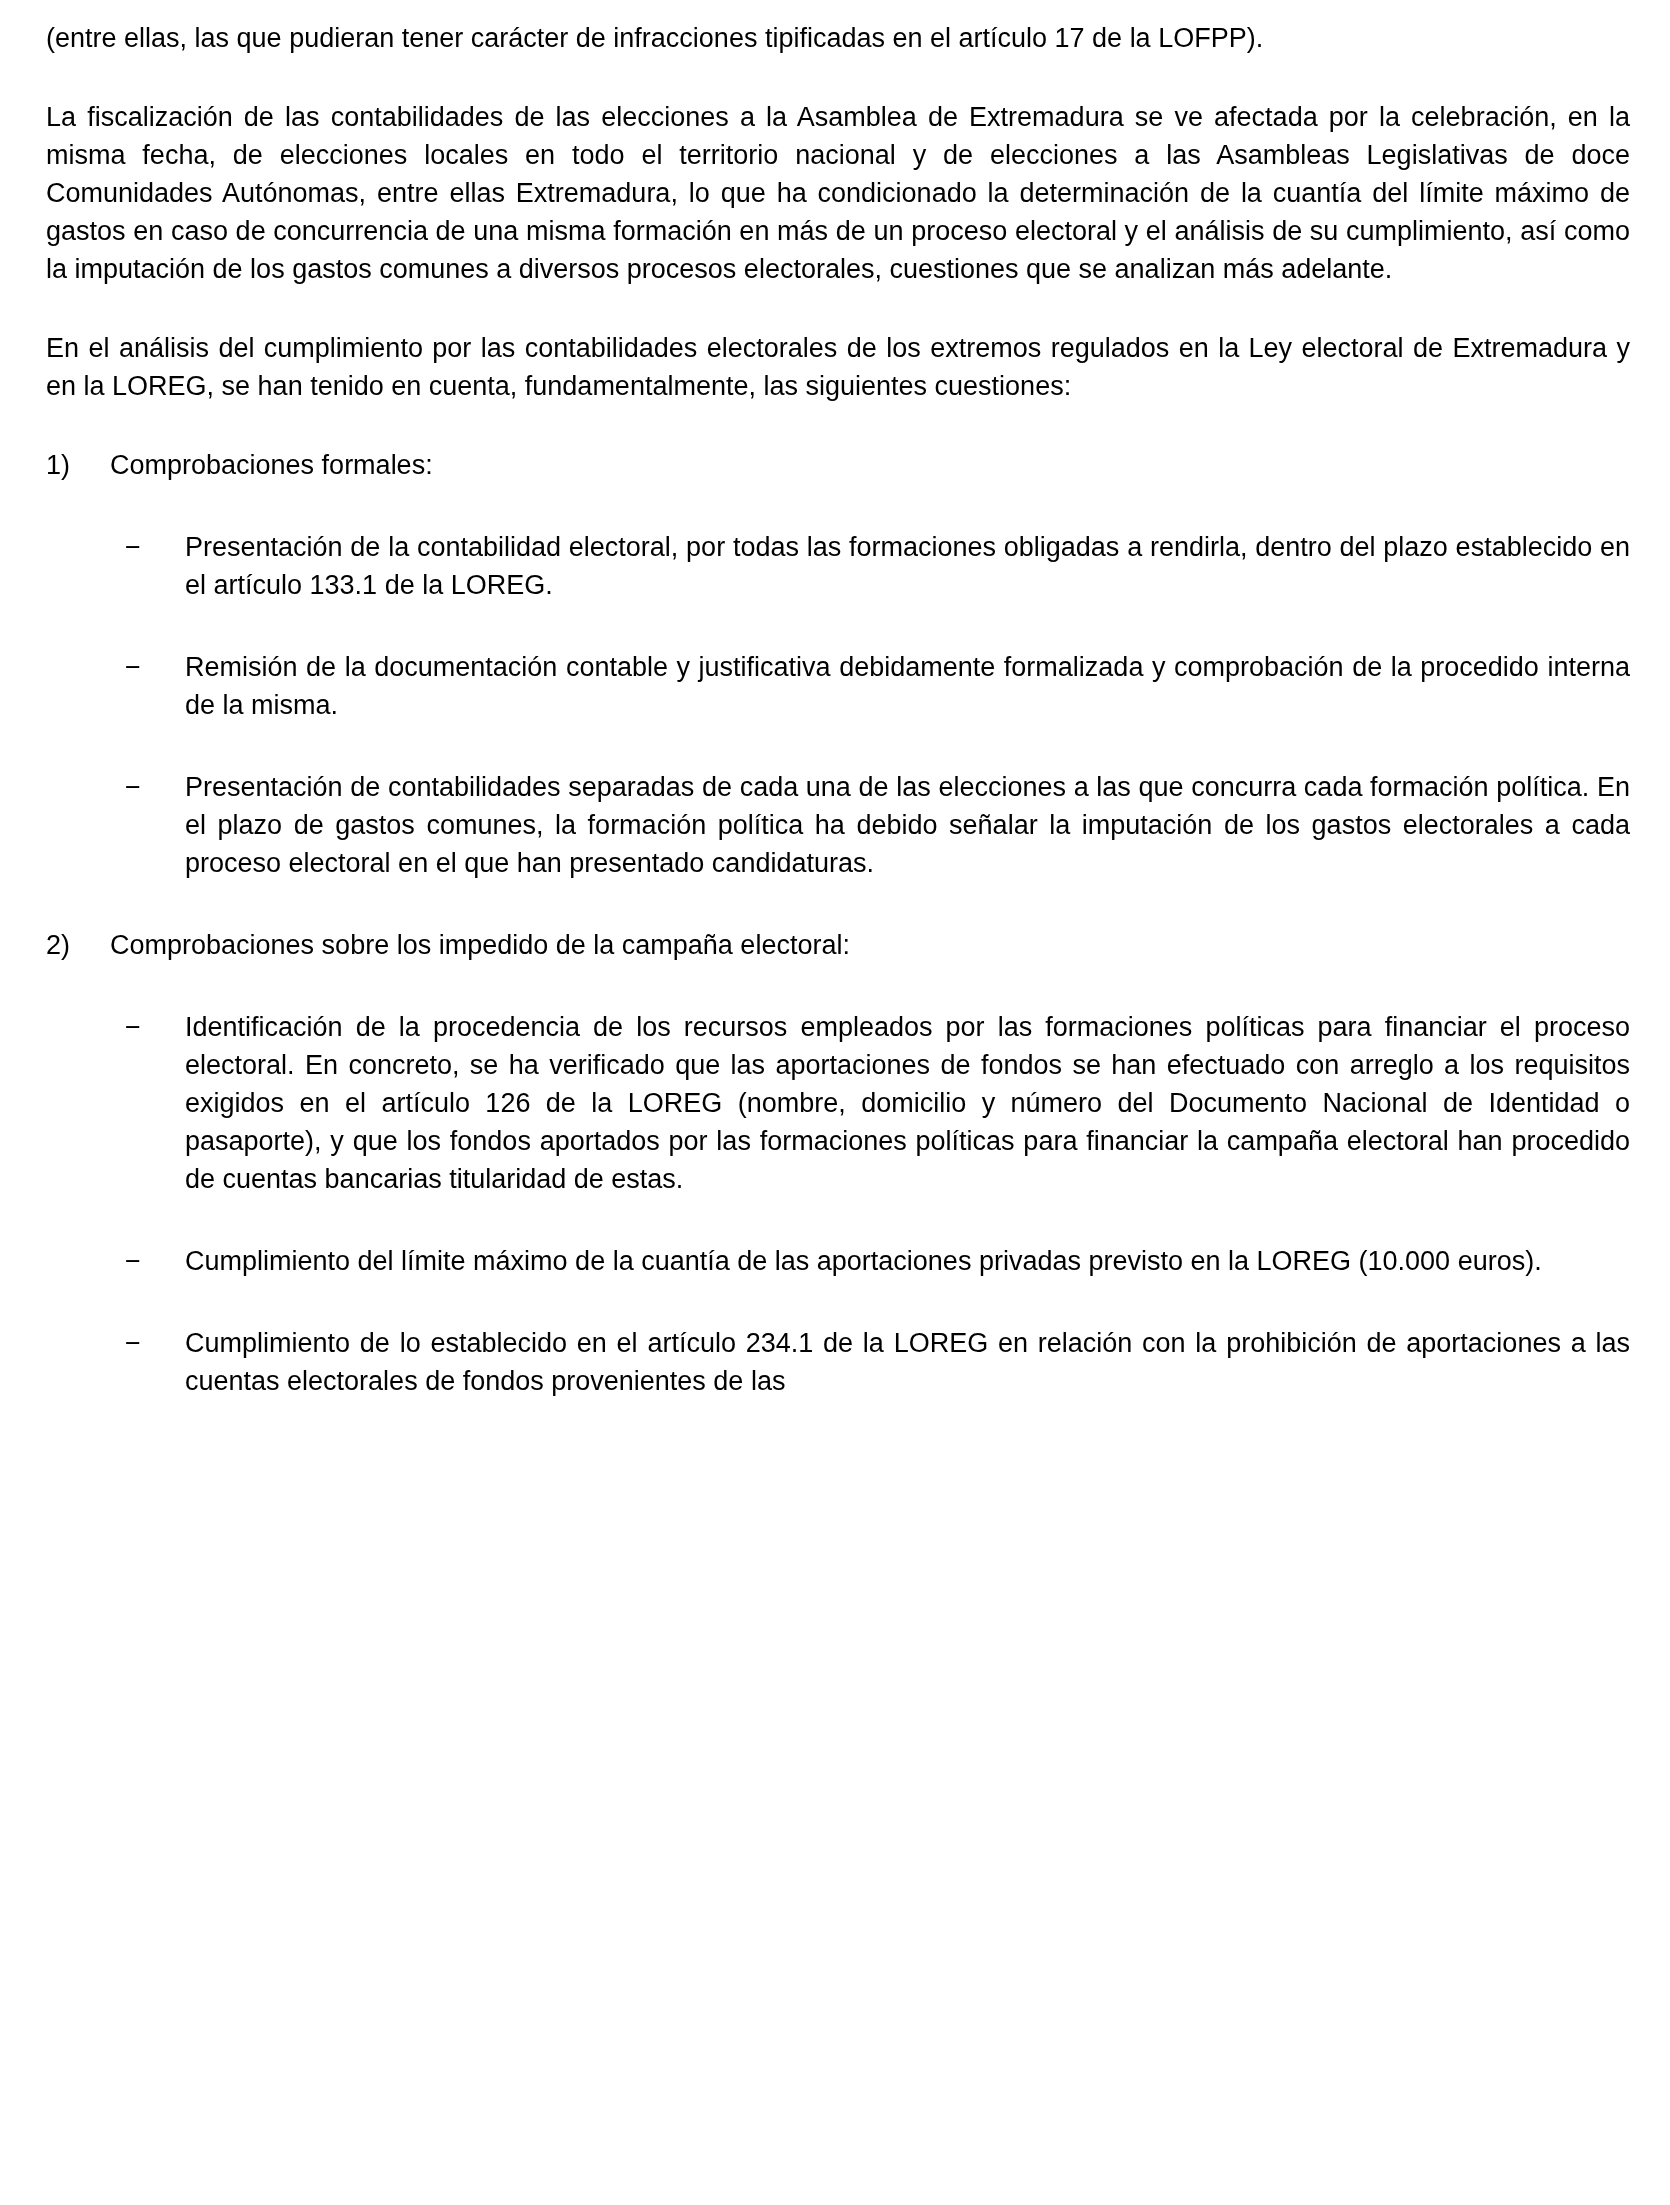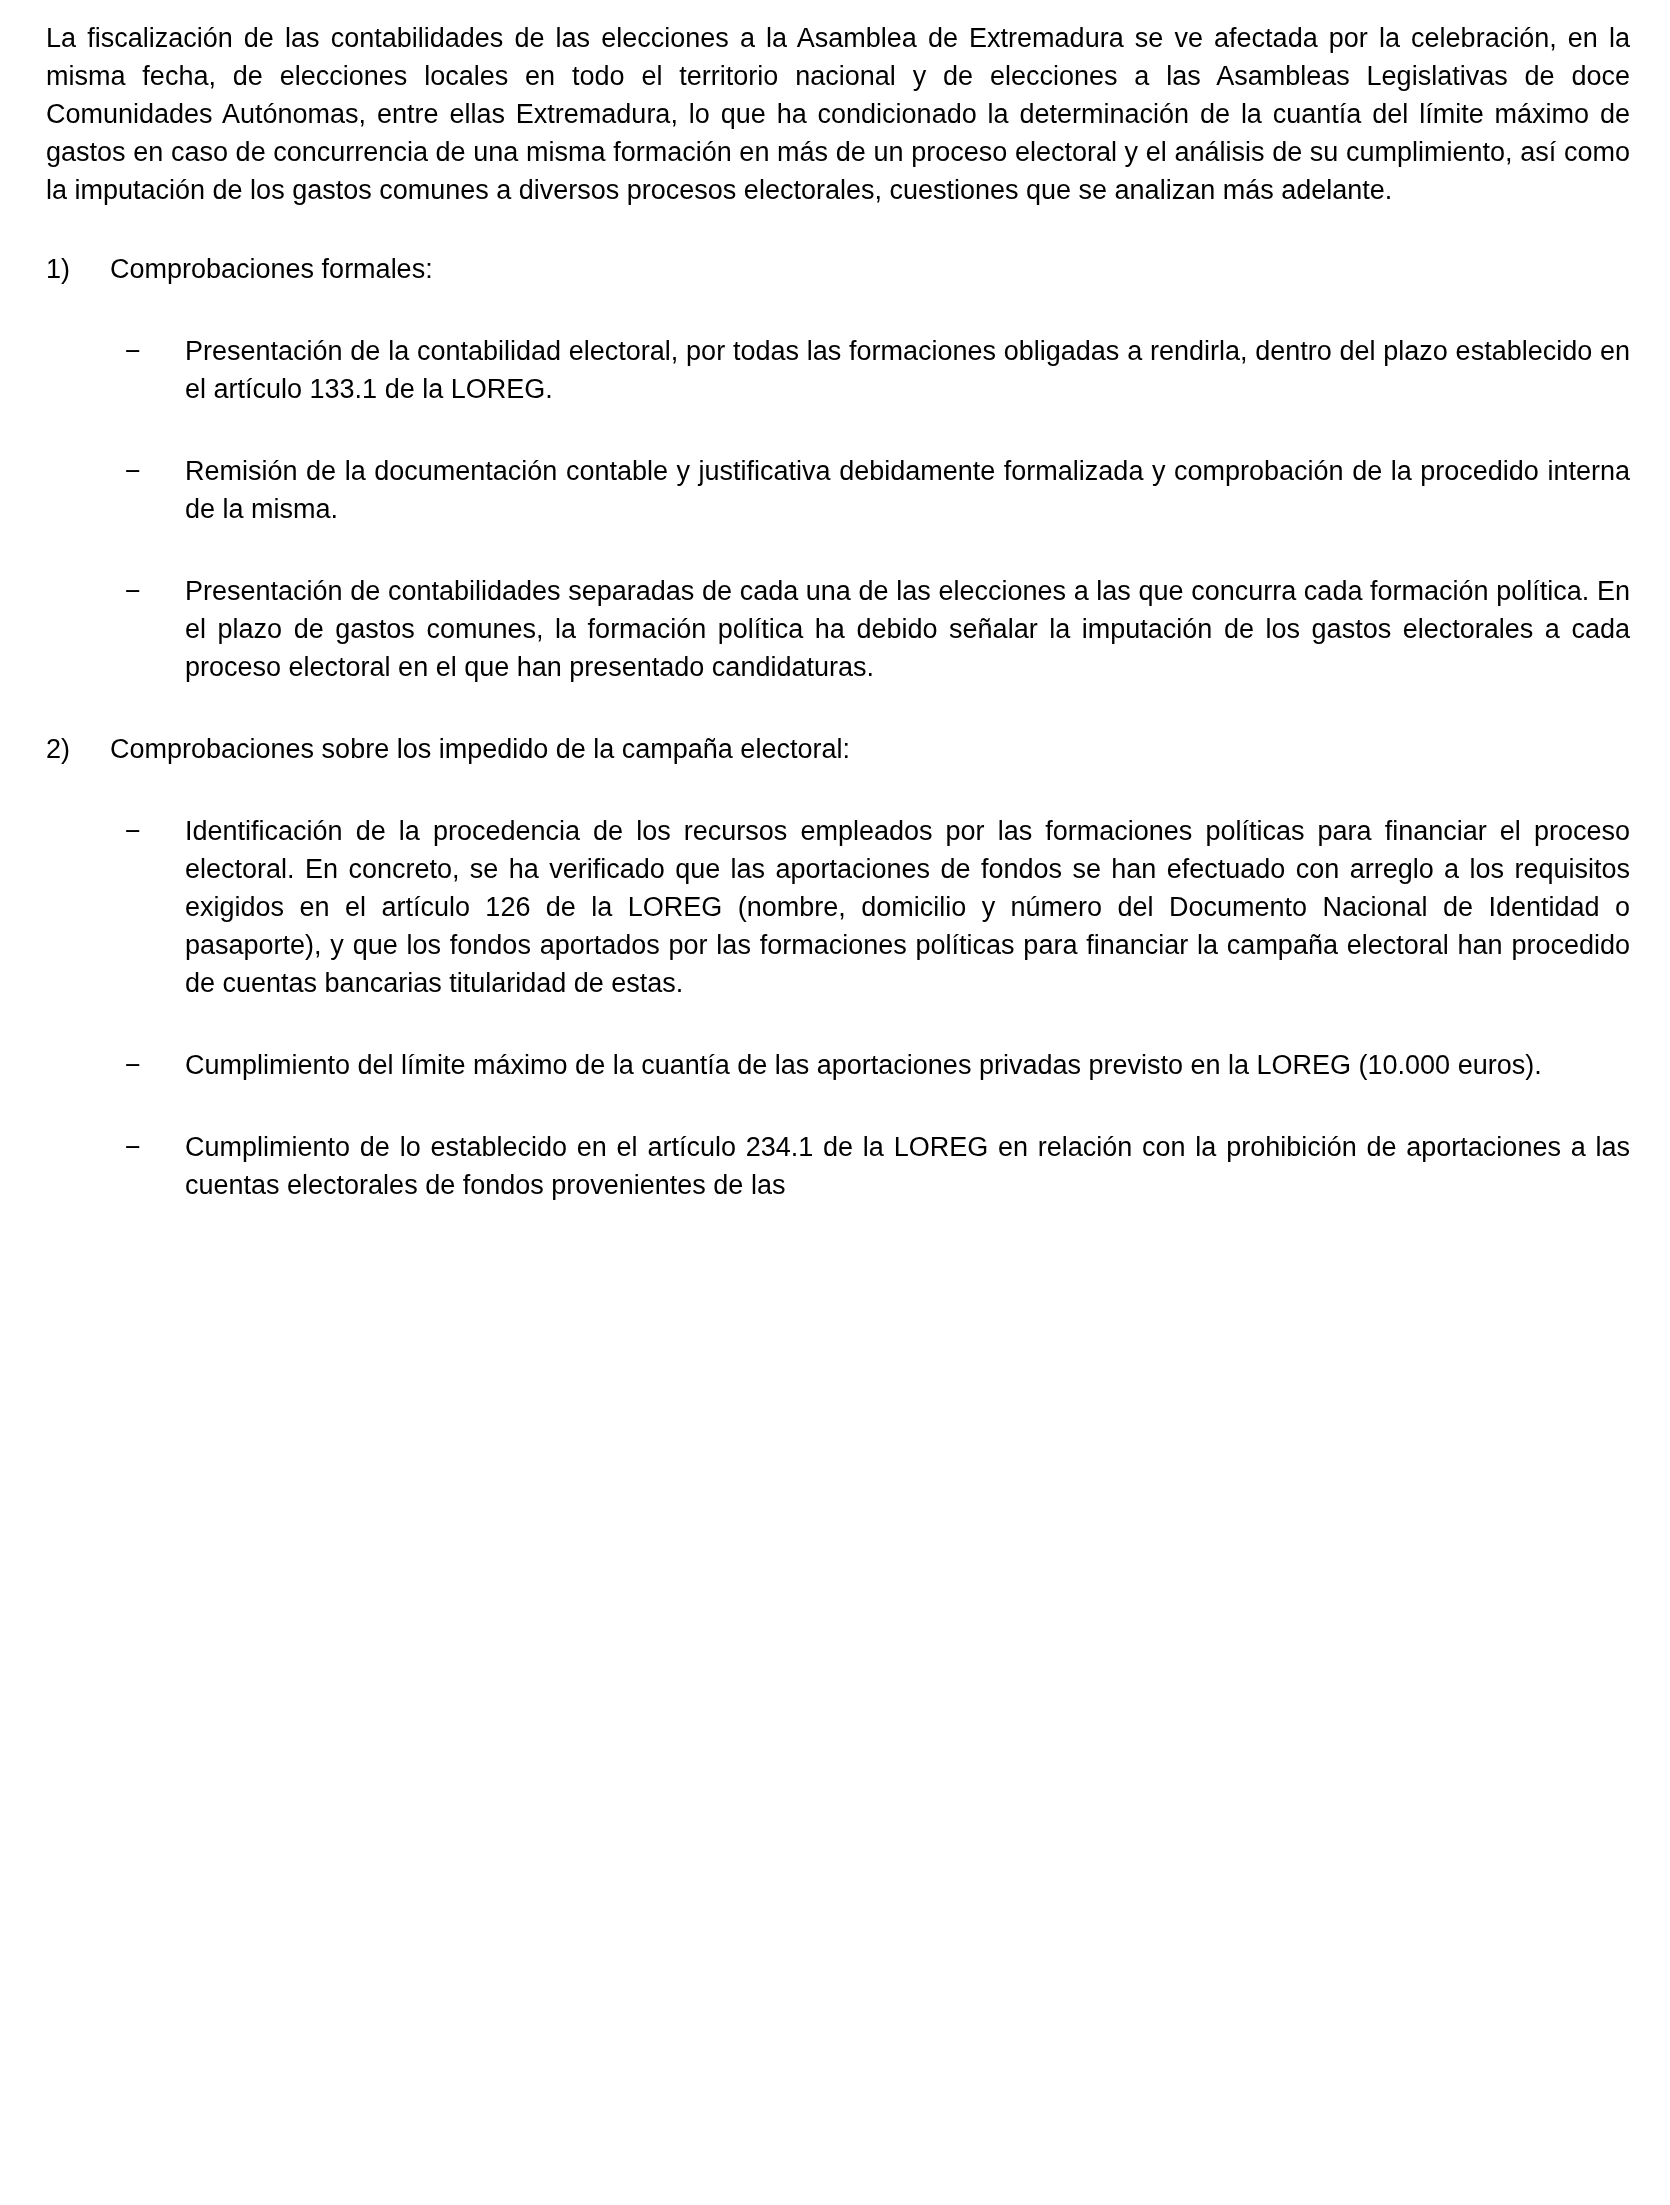--- a/index.html
+++ b/index.html
@@ -60,25 +60,27 @@
   .bullet .bullet-text {
     flex: 1;
     text-align: justify;
   }
 </style>
 </head>
 <body>
 
 <div class="page">
 
+  <p class="para">(entre ellas, las que pudieran tener carácter de infracciones tipificadas en el artículo 17 de la LOFPP).</p>
 
 
 
   <p class="para">La fiscalización de las contabilidades de las elecciones a la Asamblea de Extremadura se ve afectada por la celebración, en la misma fecha, de elecciones locales en todo el territorio nacional y de elecciones a las Asambleas Legislativas de doce Comunidades Autónomas, entre ellas Extremadura, lo que ha condicionado la determinación de la cuantía del límite máximo de gastos en caso de concurrencia de una misma formación en más de un proceso electoral y el análisis de su cumplimiento, así como la imputación de los gastos comunes a diversos procesos electorales, cuestiones que se analizan más adelante.</p>
 
+  <p class="para">En el análisis del cumplimiento por las contabilidades electorales de los extremos regulados en la Ley electoral de Extremadura y en la LOREG, se han tenido en cuenta, fundamentalmente, las siguientes cuestiones:</p>
 
   <div class="numbered-item">
     <span class="num">1)</span>
     <span class="num-label">Comprobaciones formales:</span>
   </div>
 
   <div class="bullet">
     <span class="dash">−</span>
     <span class="bullet-text">Presentación de la contabilidad electoral, por todas las formaciones obligadas a rendirla, dentro del plazo establecido en el artículo 133.1 de la LOREG.</span>
   </div>

